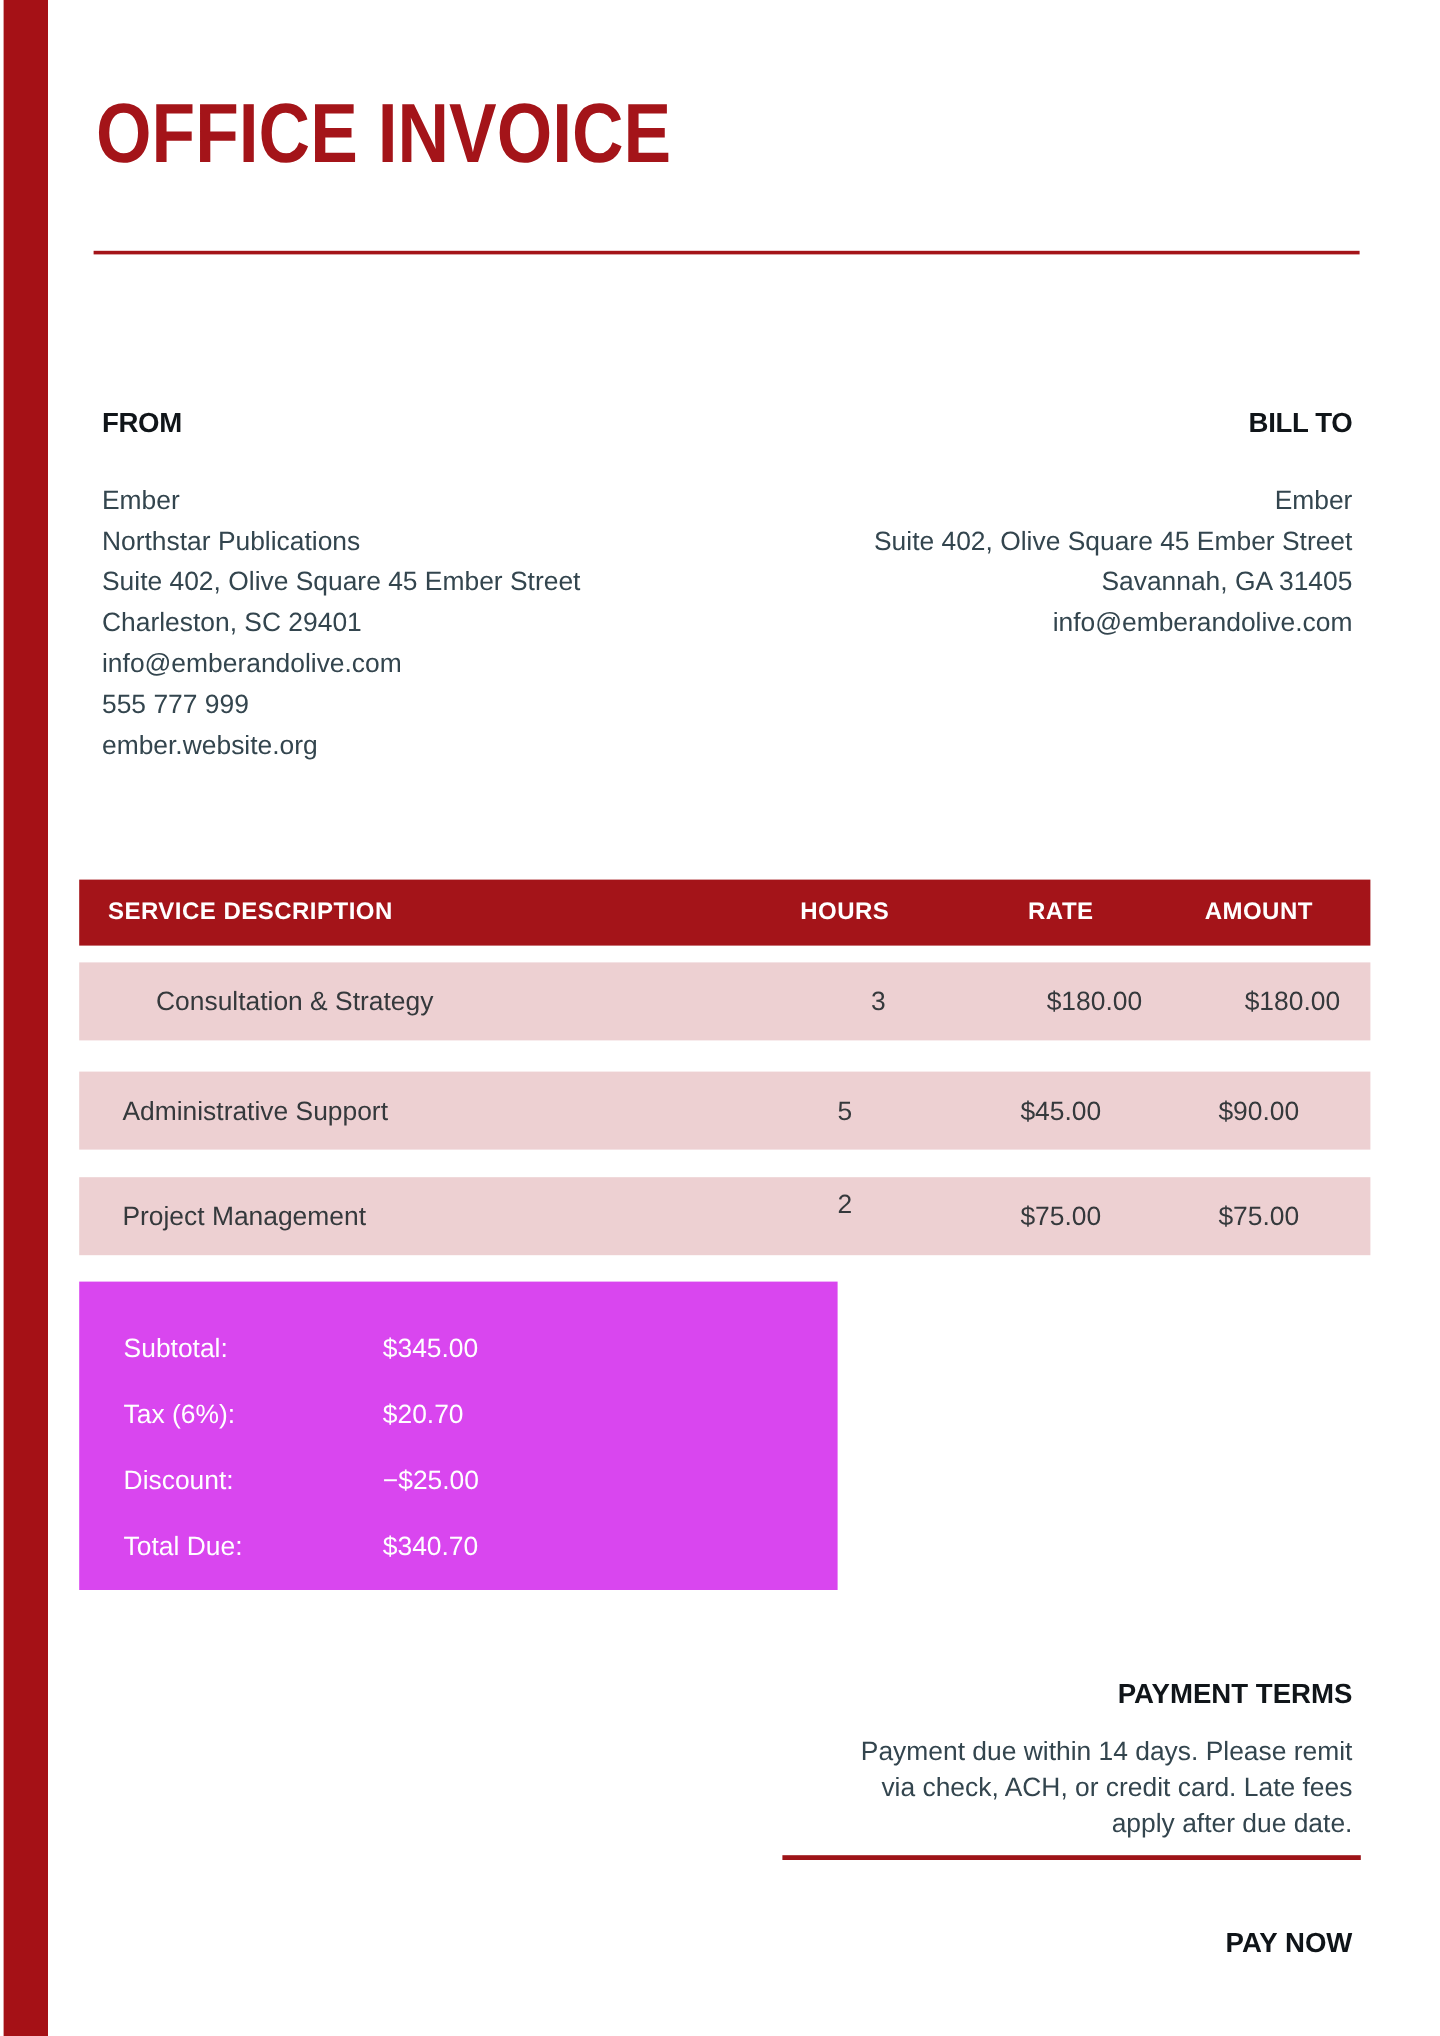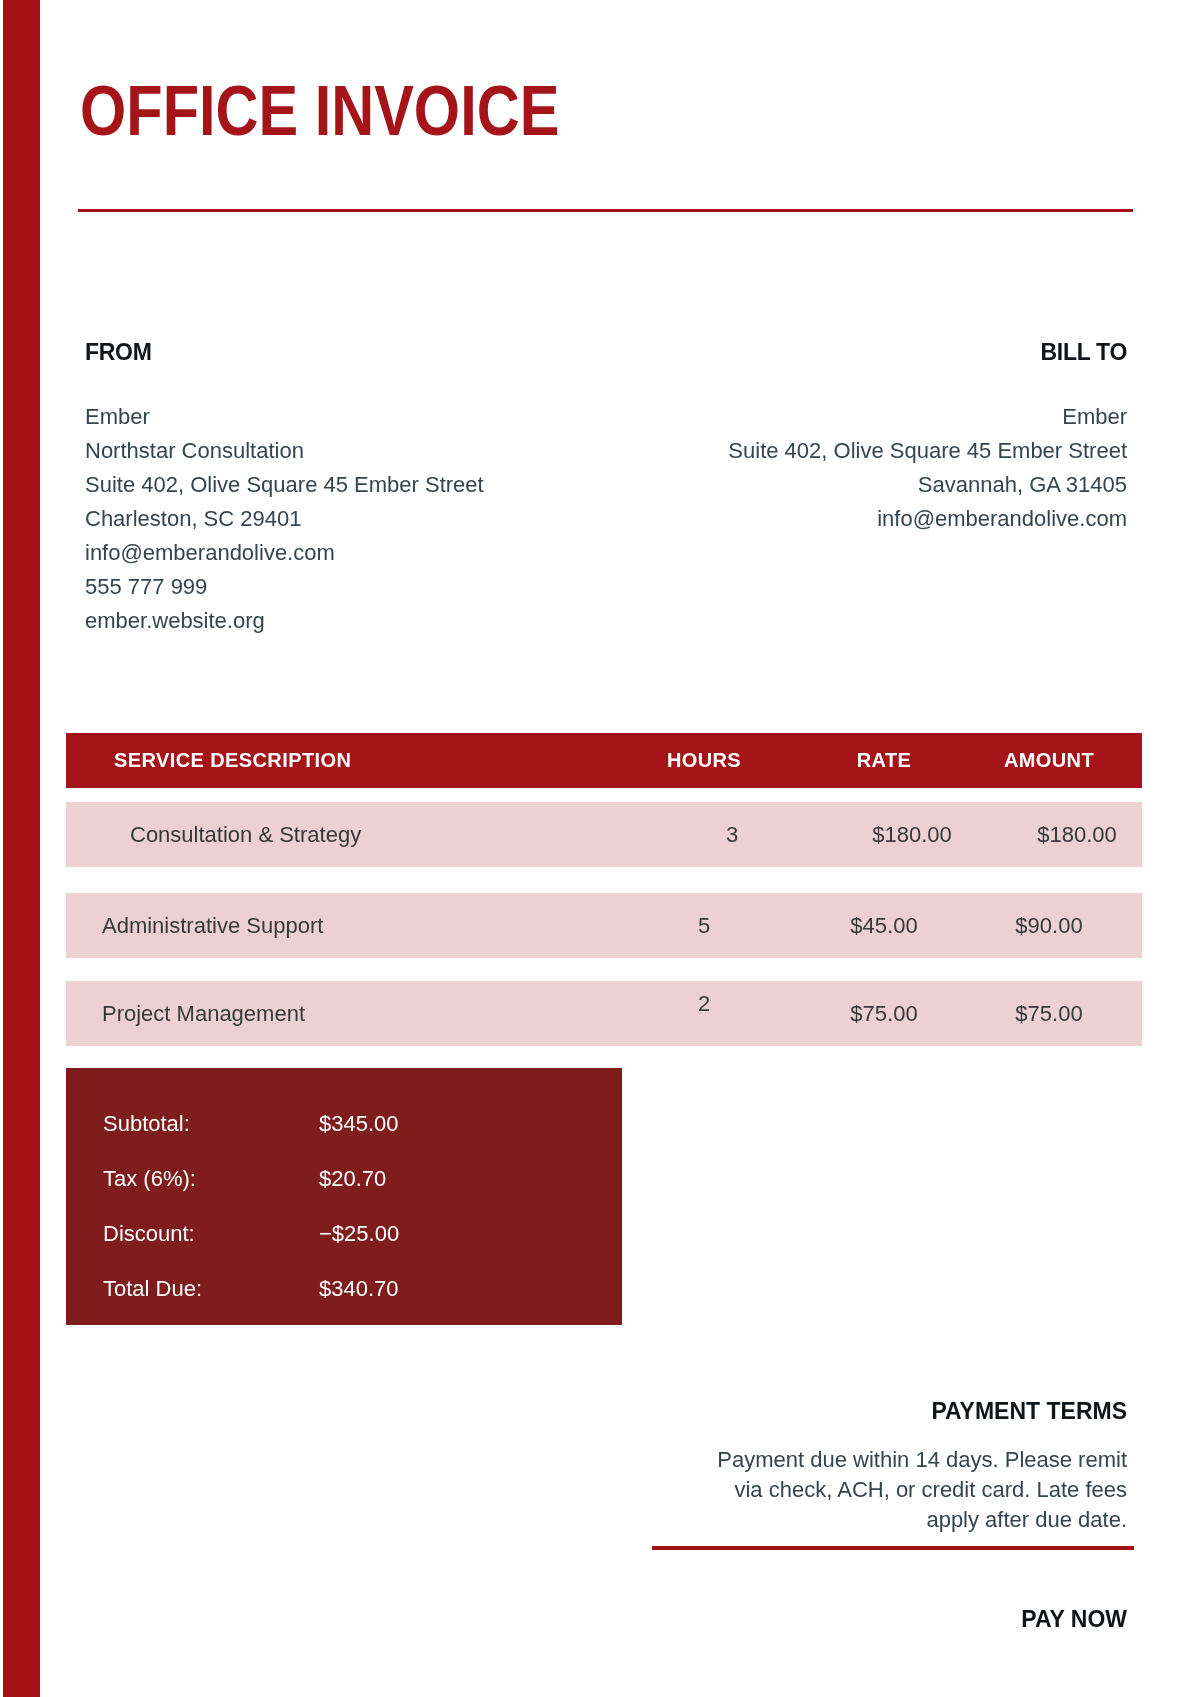--- a/index.html
+++ b/index.html
@@ -87,39 +87,39 @@
     align-items: center;
   }
   .items-head {
     height: 55px;
     background: #a41419;
     color: #ffffff;
     font-weight: bold;
     font-size: 20px;
     letter-spacing: 0.4px;
   }
-  .items-head .cell-desc { padding-left: 48px; }
+  .items-head .cell-desc { padding-left: 24px; }
   .cell-center { text-align: center; }
   .item-row {
     height: 65px;
     background: #edd0d2;
     color: #35393c;
     font-size: 22px;
   }
   .item-row .cell-desc { padding-left: 36px; }
   .row-1 { margin-top: 14px; padding-left: 28px; }
   .row-2 { margin-top: 26px; }
   .row-3 { margin-top: 23px; }
   .row-3 .cell-hours span { position: relative; top: -10px; display: inline-block; }
 
   .summary-box {
     position: absolute;
     left: 66px; top: 1068px;
-    width: 556px; height: 257px;
-    background: #7f1d1d;
+    width: 632px; height: 257px;
+    background: #d946ef;
     color: #ffffff;
     padding: 28px 0 0 37px;
   }
   .summary-row {
     display: grid;
     grid-template-columns: 216px auto;
     line-height: 55px;
     font-size: 22px;
     white-space: nowrap;
   }
@@ -170,21 +170,21 @@
   <div class="side-bar"></div>
 
   <div class="doc-title">OFFICE INVOICE</div>
 
 
   <div class="header-rule"></div>
 
   <div class="party-heading from-heading">FROM</div>
   <div class="party-lines from-lines">
     <div>Ember</div>
-    <div>Northstar Consultation</div>
+    <div>Northstar Publications</div>
     <div>Suite 402, Olive Square 45 Ember Street</div>
     <div>Charleston, SC 29401</div>
     <div>info@emberandolive.com</div>
     <div>555 777 999</div>
     <div>ember.website.org</div>
   </div>
 
   <div class="party-heading billto-heading">BILL TO</div>
   <div class="party-lines billto-lines">
     <div>Ember</div>

